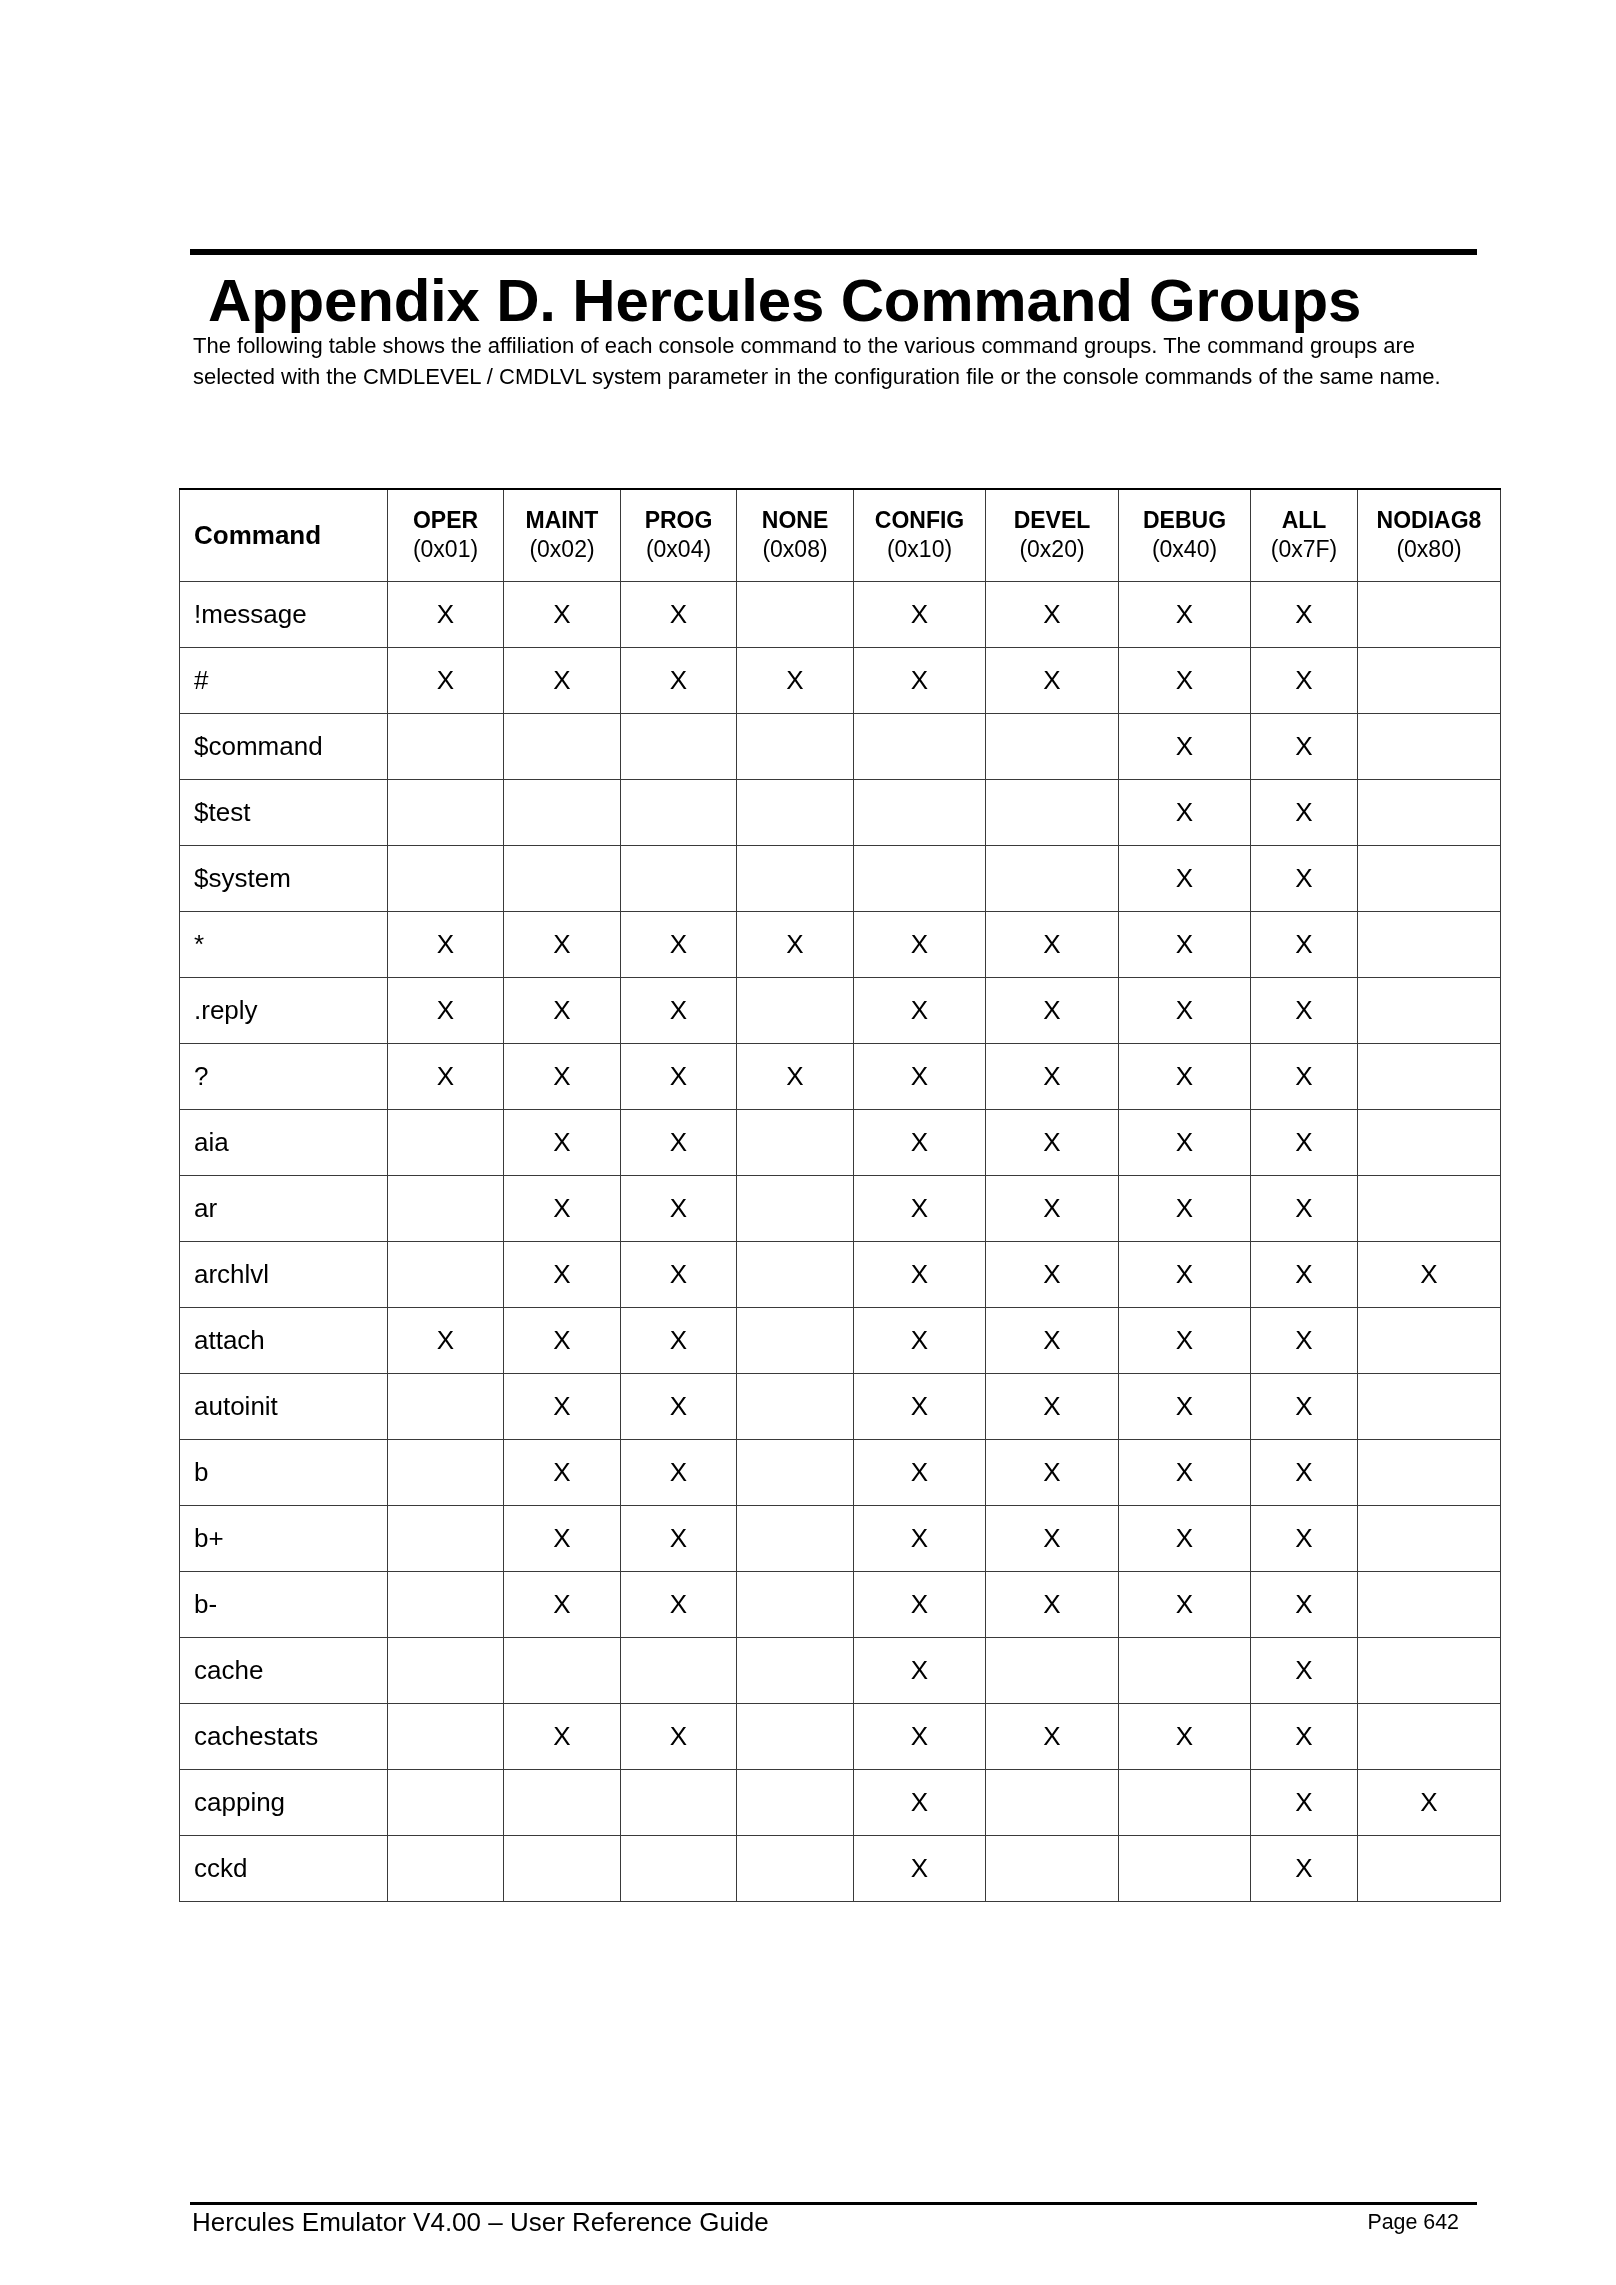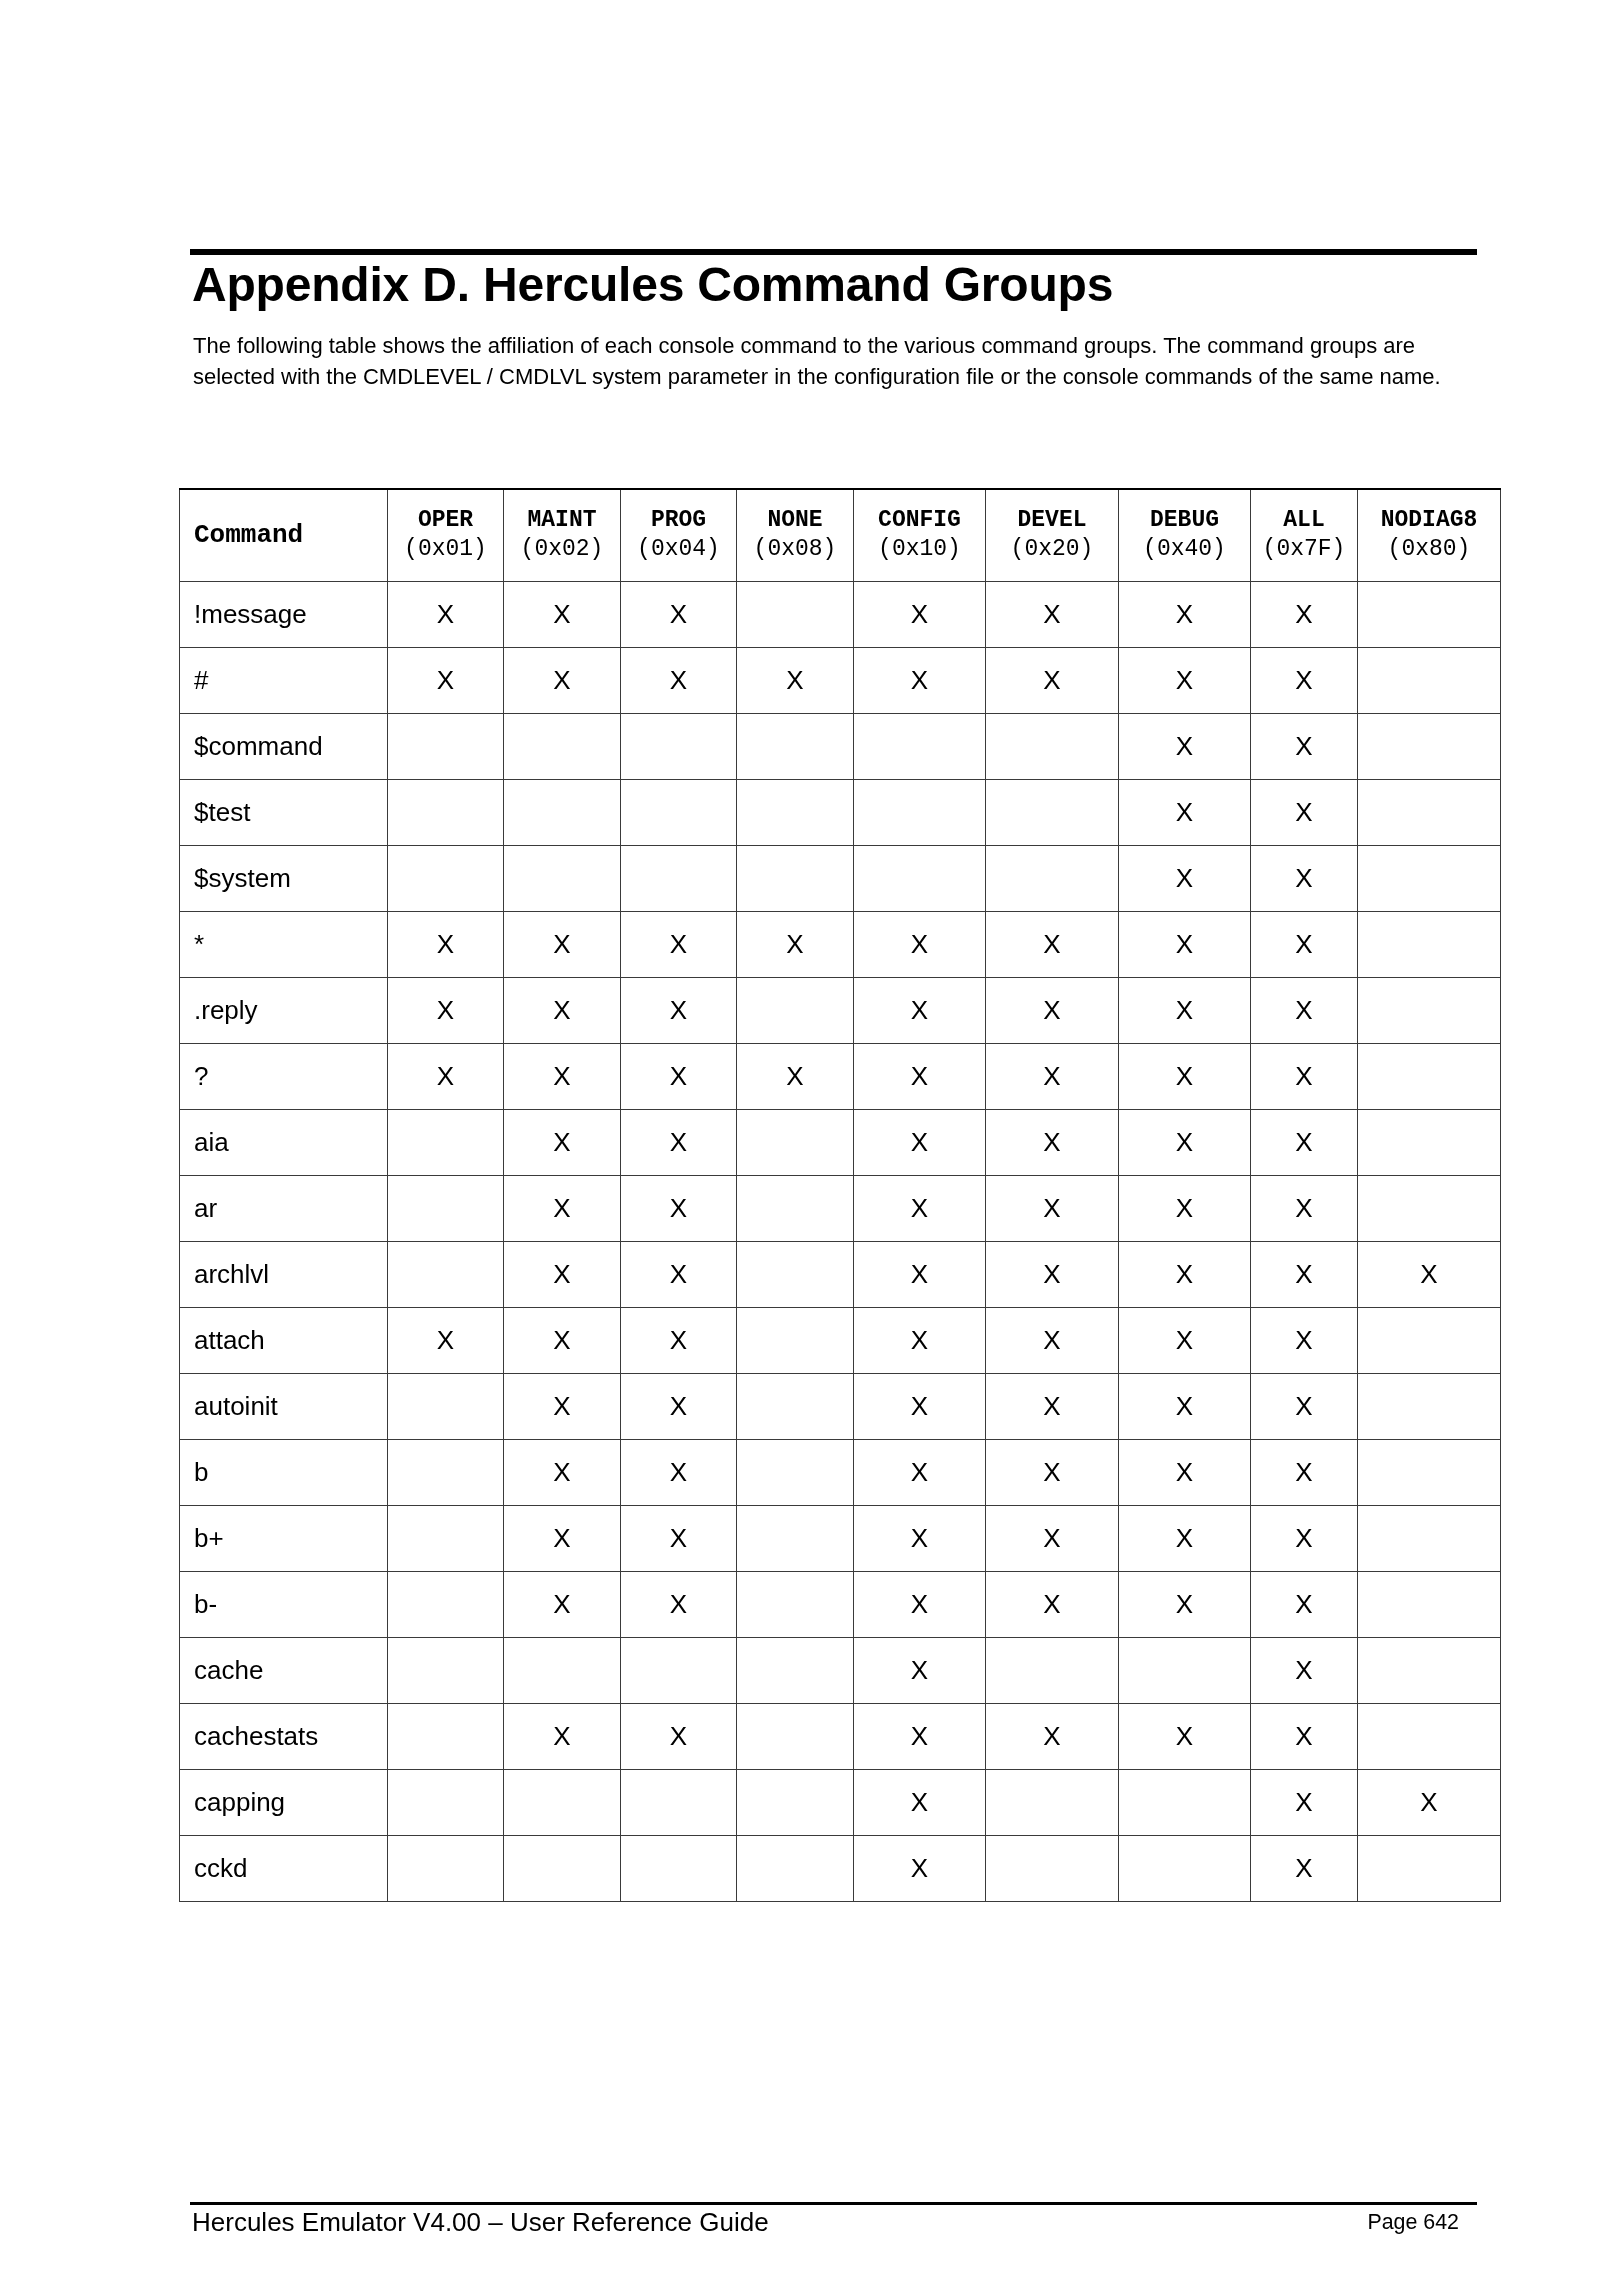--- a/index.html
+++ b/index.html
@@ -1,24 +1,24 @@
 <!DOCTYPE html>
 <html style="font-size:15px"><head>
 <meta charset="utf-8">
 <style>
   html, body { margin: 0; padding: 0; background: #ffffff; }
   body { width: 1616px; height: 2286px; position: relative; overflow: hidden;
          font-family: "Liberation Sans", sans-serif; color: #000; }
   .top-rule { position: absolute; left: 190px; top: 249px; width: 1287px; height: 5.6px; background: #000; }
-  .title { position: absolute; left: 192px; top: 255px; font-size: 48px; font-weight: bold; line-height: 60px; margin: 0; letter-spacing: -0.2px; }
+  .title { position: absolute; left: 192px; top: 255px; font-size: 60px; font-weight: bold; line-height: 60px; margin: 16px; letter-spacing: -0.2px; }
   .intro { position: absolute; left: 193px; top: 330px; width: 1305px; font-size: 22px; line-height: 31px; margin: 0; }
   table.groups { position: absolute; left: 179px; top: 488px; border-collapse: collapse; table-layout: fixed; }
   table.groups th, table.groups td { border: 1.9px solid #3a3a3a; padding: 0; }
   table.groups thead tr { height: 92px; }
-  table.groups thead th { border-top: 2.8px solid #000; font-weight: normal; text-align: center; vertical-align: middle; font-size: 23px; line-height: 29px; font-family: Liberation Mono, monospace; }
+  table.groups thead th { border-top: 2.8px solid #000; font-weight: normal; text-align: center; vertical-align: middle; font-size: 23px; line-height: 29px; }
   table.groups th.cmd-head { text-align: left; padding-left: 14px; font-weight: bold; font-size: 26px; }
   .gname { display: block; font-weight: bold; }
   .gcode { display: block; }
   table.groups tbody tr { height: 66px; }
   table.groups td { font-size: 26px; text-align: center; vertical-align: middle; }
   table.groups td.cmd { text-align: left; padding-left: 14px; }
   .bottom-rule { position: absolute; left: 190px; top: 2202px; width: 1287px; height: 2.8px; background: #000; }
   .footer-left { position: absolute; left: 192px; top: 2209px; font-size: 26px; line-height: 26px; }
   .footer-right { position: absolute; right: 157px; top: 2209px; font-size: 21.4px; line-height: 26px; }
 </style>

